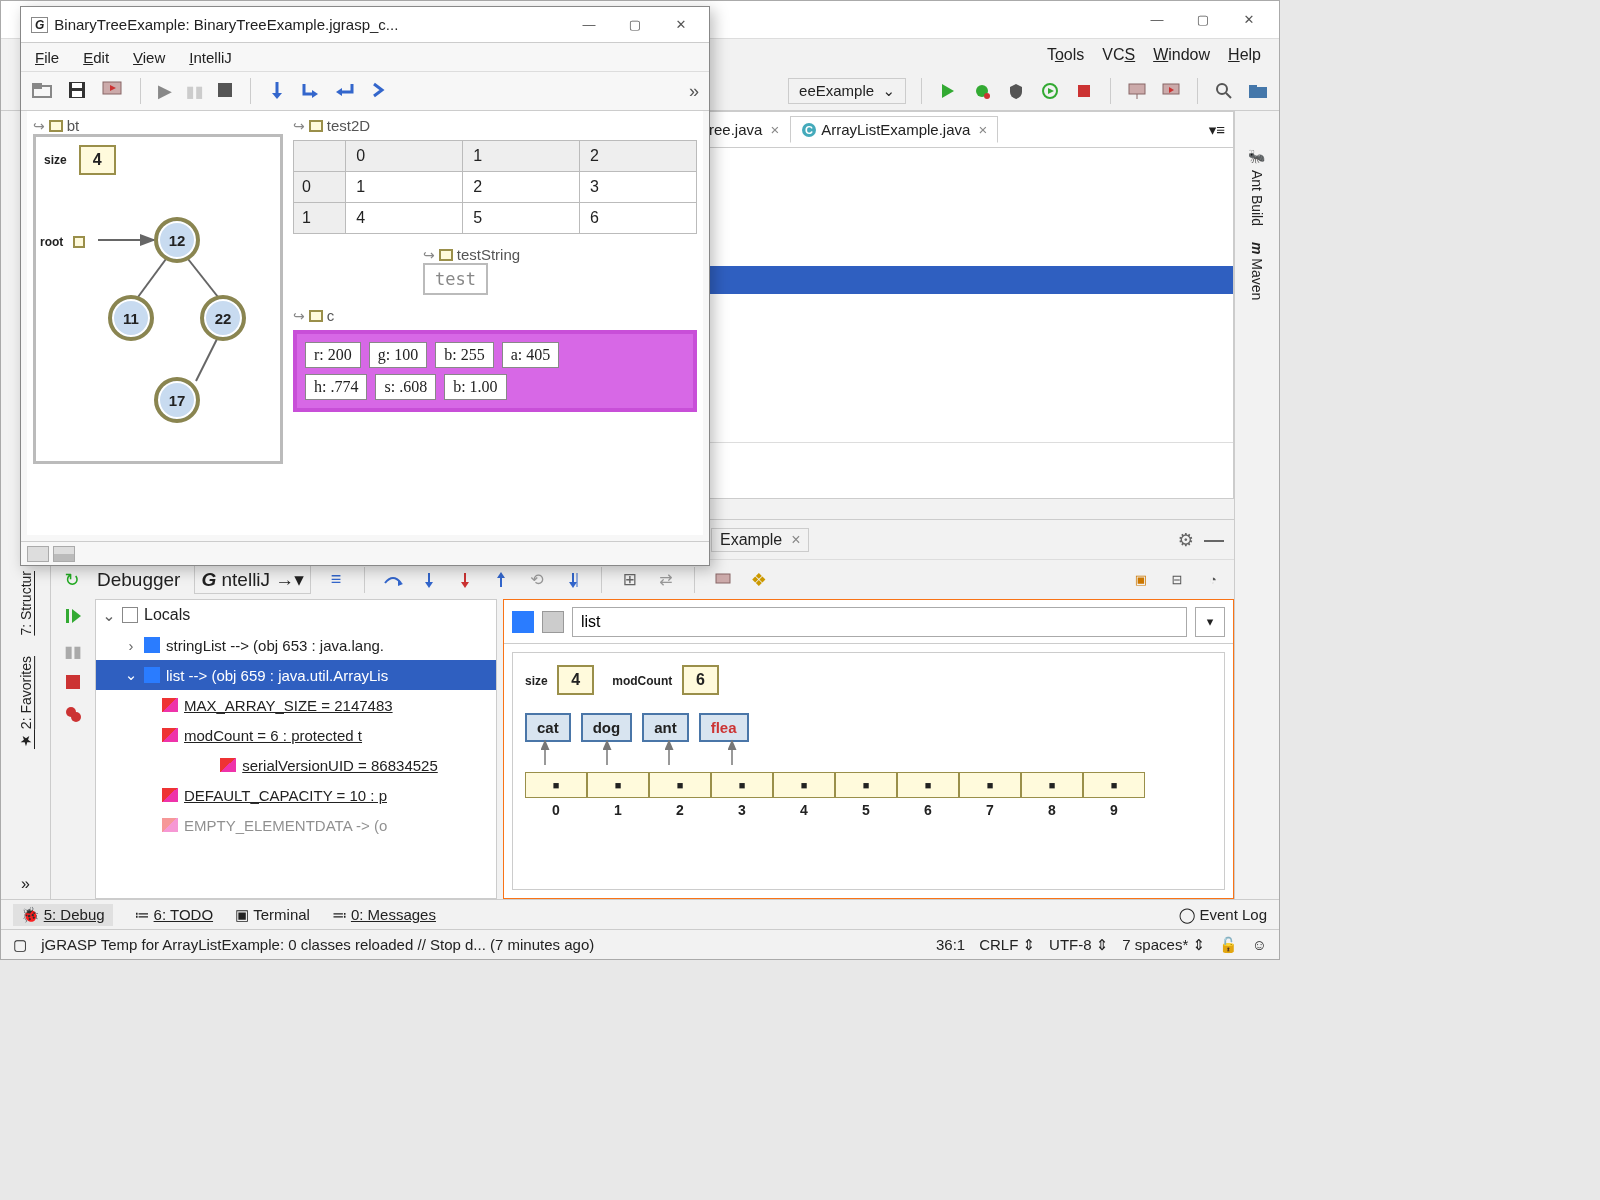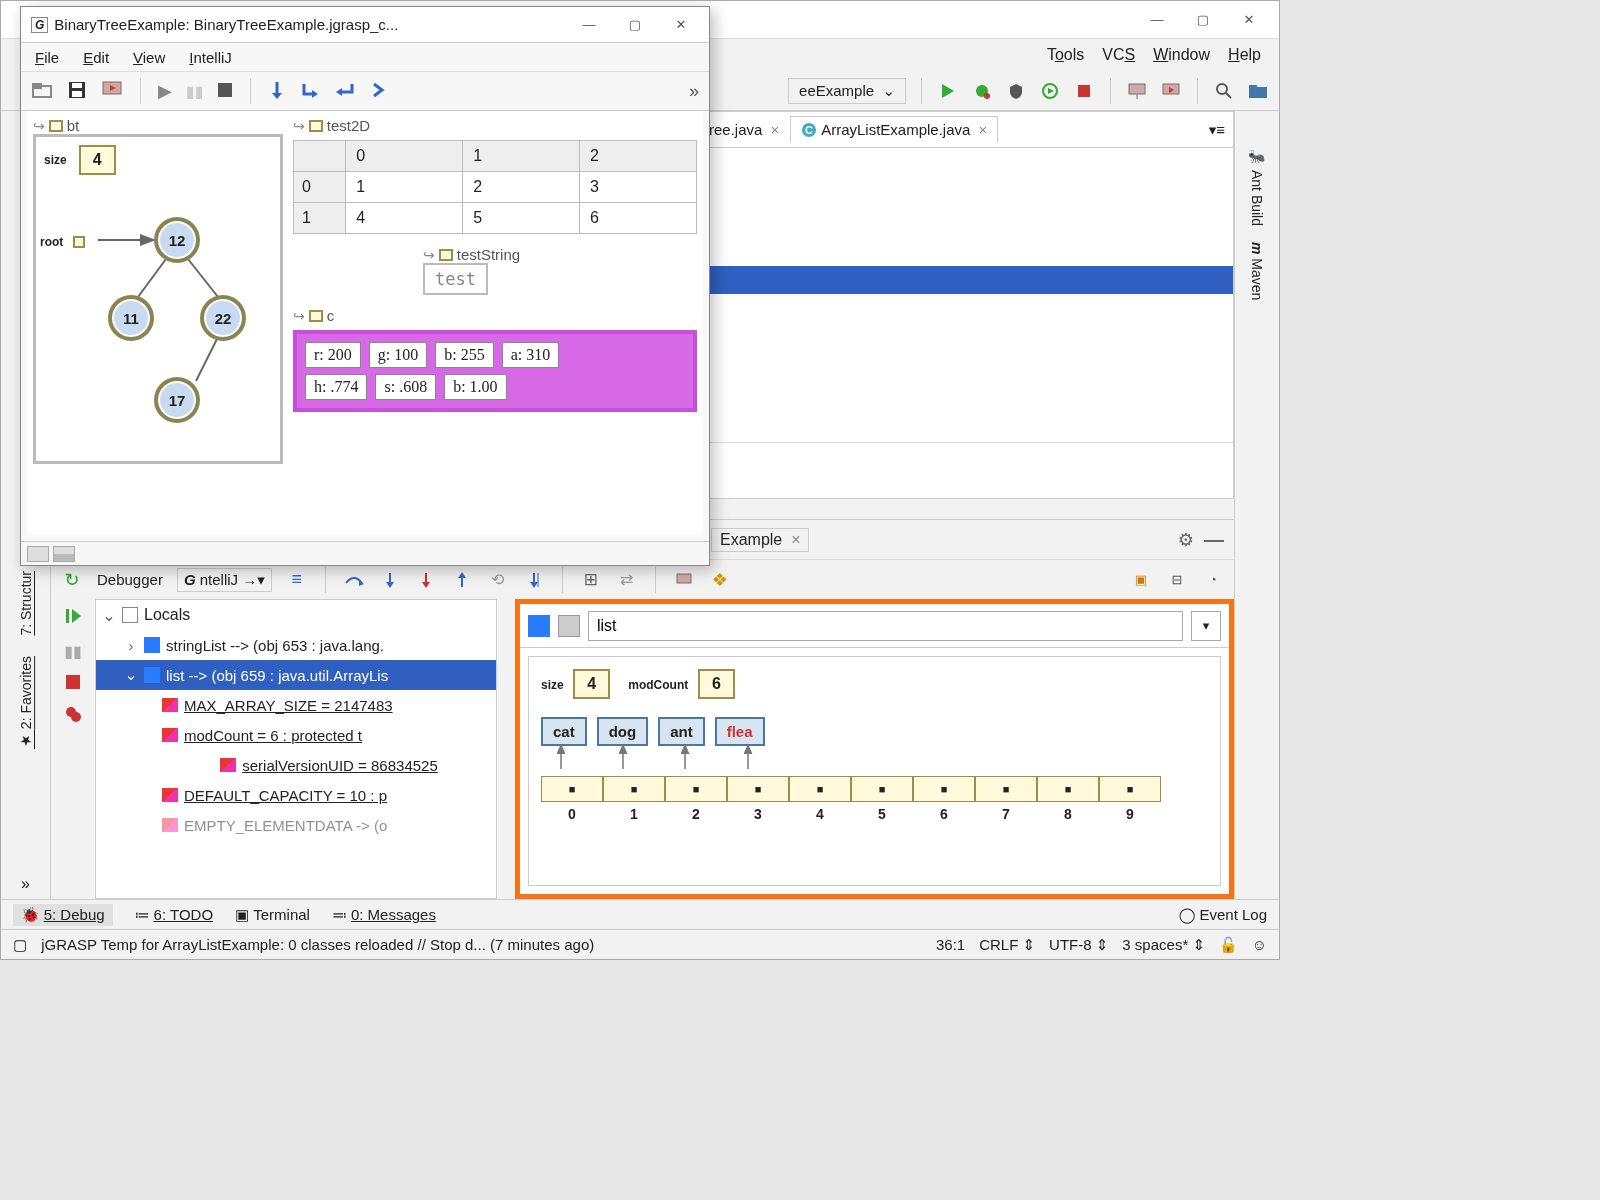--- a/index.html
+++ b/index.html
@@ -35,34 +35,34 @@
 .left-strip .vtext { writing-mode: vertical-rl; transform: rotate(180deg); font-size:14px; padding:10px 0; text-decoration:underline;}
 .right-strip { position:absolute; right:0; top:110px; width:45px; bottom:60px; background:#f2f2f2; border-left:1px solid #ccc; display:flex; flex-direction:column; align-items:center;}
 .right-strip .vtext2 { writing-mode: vertical-rl; font-size:14px; padding:8px 0;}
 
 
 .debug-top { position:absolute; top:518px; left:50px; right:45px; height:40px; background:#f2f2f2; border-top:1px solid #ccc; display:flex; align-items:center; gap:10px; padding:0 10px; font-size:15px; }
 .dbg-name { padding:2px 8px; border:1px solid #ccc; font-size:16px;}
 .gear { color:#666; font-size:18px; margin-left:auto;}
 
 .debug-toolbar { position:absolute; top:558px; left:50px; right:45px; height:40px; background:#f2f2f2; border-top:1px solid #ddd; display:flex; align-items:center; gap:14px; padding:0 10px;}
-.debug-toolbar .txt { font-size:15px; }
+.debug-toolbar .txt { font-size:19px; }
 .db-ico { width:22px; height:22px; display:flex;align-items:center;justify-content:center;}
 
 .debug-body { position:absolute; top:598px; left:50px; right:45px; bottom:60px; background:#f2f2f2; display:flex; }
 .dbg-left-btns { width:44px; background:#f2f2f2; display:flex; flex-direction:column; align-items:center; gap:14px; padding-top:8px;}
 .locals-panel { width:402px; background:#fff; border:1px solid #ccc; font-size:15px; overflow:hidden;}
 .locals-row { display:flex; align-items:center; height:30px; padding-left:6px; gap:6px;}
 .locals-row.toprow { font-size:16px; }
 .locals-row.sel { background:#2f5fc0; color:#fff; }
 .tree-ico { width:14px; display:inline-block; text-align:center; color:#666;}
 .chip { width:16px; height:16px; background:#2a7cff; display:inline-block;}
 .flag { width:16px; height:14px; background:linear-gradient(135deg,#e33 50%,#e3a 50%); display:inline-block;}
 
-.viewer { flex:1; background:#fff; border:5px solid #f97316; margin-left:18px; display:flex; flex-direction:column;}
+.viewer { flex:1; background:#fff; border:1px solid #f97316; margin-left:6px; display:flex; flex-direction:column;}
 .viewer-top { height:44px; display:flex; align-items:center; padding:0 8px; gap:8px; border-bottom:1px solid #ccc;}
 .viewer-top .sq1 { width:22px;height:22px;background:#2a7cff;}
 .viewer-top .sq2 { width:22px;height:22px;background:#ccc;border:1px solid #999;}
 .viewer-top input { flex:1; height:30px; border:1px solid #aaa; padding:0 8px; font-size:16px;}
 .viewer-top .dd { width:30px;height:30px;border:1px solid #aaa;display:flex;align-items:center;justify-content:center;}
 .viewer-body { flex:1; padding:12px; position:relative;}
 
 .valbox { display:inline-block; border:2px solid #9a8f4a; background:#fffadc; padding:4px 12px; font-weight:bold; font-size:16px;}
 .label { font-weight:bold; font-size:12px; margin-right:6px;}
 .arr-items { display:flex; gap:10px; margin-top:18px;}
@@ -409,21 +409,21 @@
     <span style="flex:1"></span>
     <span class="t">◯ <span>Event Log</span></span>
   </div>
 
   <div class="status">
     <span>▢</span>
     <span class="grow">jGRASP Temp for ArrayListExample: 0 classes reloaded // Stop d... (7 minutes ago)</span>
     <span>36:1</span>
     <span><span>CRLF</span> ⇕</span>
     <span><span>UTF-8</span> ⇕</span>
-    <span><span>3 spaces*</span> ⇕</span>
+    <span><span>7 spaces*</span> ⇕</span>
     <span>🔓</span>
     <span>☺</span>
   </div>
 </div>
 
 <div class="jg-window">
   <div class="jg-title">
     <span class="t">
         <span style="border:1px solid #888;padding:0 3px;font-size:12px;"><b><i>G</i></b></span>
         <span>BinaryTreeExample: BinaryTreeExample.jgrasp_c...</span>
@@ -551,21 +551,21 @@
       <div class="sec-label" style="margin-top:6px;">
           <span class="arrw">↪</span>
           <span class="box"></span>
           <span>c</span>
         </div>
       <div class="color-panel">
         <div class="row">
           <span class="cval">r:   200</span>
           <span class="cval">g:   100</span>
           <span class="cval">b:   255</span>
-          <span class="cval">a:   310</span>
+          <span class="cval">a:   405</span>
         </div>
         <div class="row" style="margin-bottom:0;">
           <span class="cval">h:  .774</span>
           <span class="cval">s:  .608</span>
           <span class="cval">b:  1.00</span>
         </div>
       </div>
     </div>
   </div>
   <div class="jg-status">

